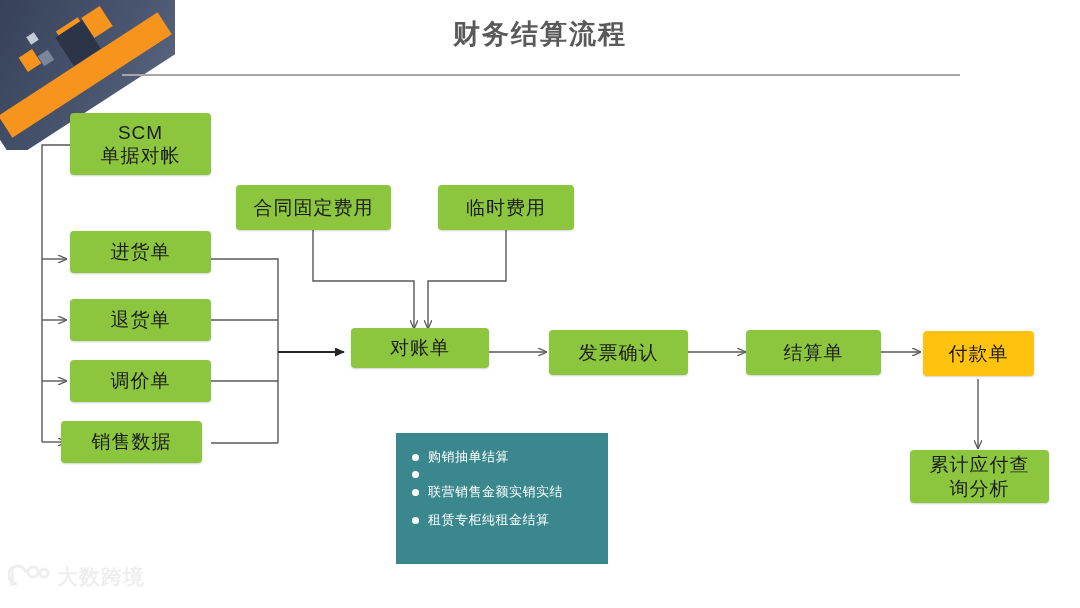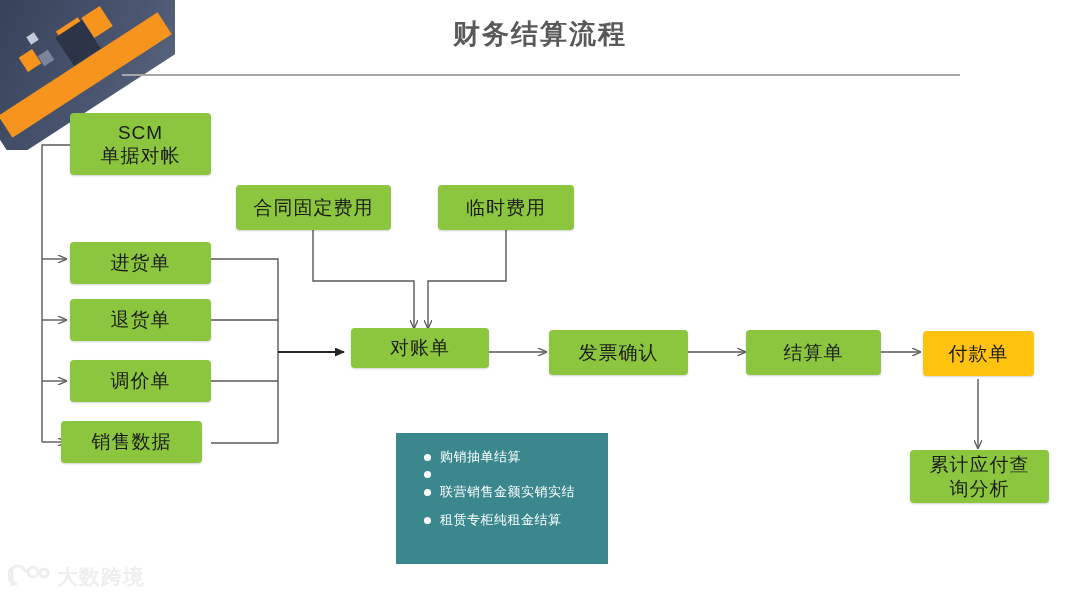--- a/index.html
+++ b/index.html
@@ -99,21 +99,21 @@
     padding: 10px 0 0 0;
     box-sizing: border-box;
   }
   .info-item {
     display: flex;
     align-items: center;
     color: #ffffff;
     font-size: 13px;
     line-height: 28px;
     letter-spacing: 0.5px;
-    padding-left: 28px;
+    padding-left: 16px;
   }
   .info-bullet {
     width: 7px; height: 7px;
     border-radius: 50%;
     background: #ffffff;
     margin-right: 9px;
     flex: 0 0 auto;
   }
 
   
@@ -201,21 +201,21 @@
 
       <path d="M978,379 L978,448" marker-end="url(#arr)"></path>
     </g>
   </svg>
 
   <div class="node" style="left:70px;top:113px;width:141px;height:62px;">
     <span class="label">SCM
 单据对帐</span>
   </div>
 
-  <div class="node" style="left:70px;top:242px;width:141px;height:42px;">
+  <div class="node" style="left:70px;top:231px;width:141px;height:42px;">
     <span class="label">进货单</span>
   </div>
 
   <div class="node" style="left:70px;top:360px;width:141px;height:42px;">
     <span class="label">调价单</span>
   </div>
 
   <div class="node" style="left:70px;top:299px;width:141px;height:42px;">
     <span class="label">退货单</span>
   </div>

